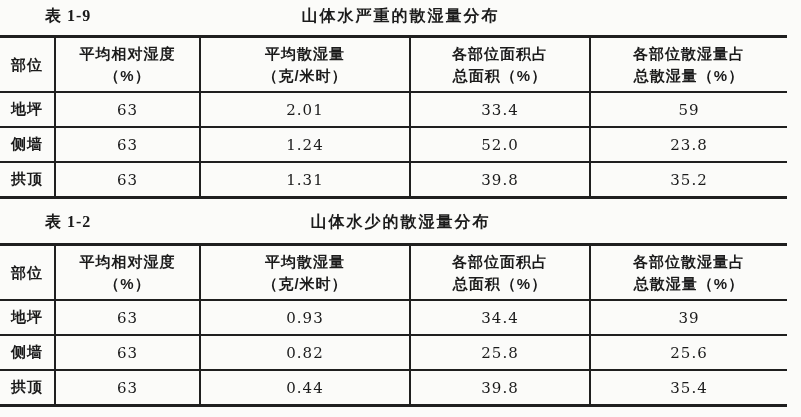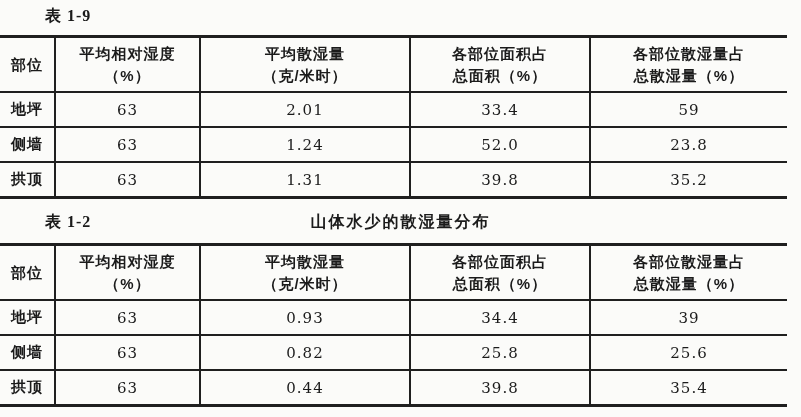--- a/index.html
+++ b/index.html
@@ -78,20 +78,21 @@
   #table1{top:35px;}
   #cap2{top:212px;}
   #table2{top:243px;}
 </style>
 </head>
 <body>
 
 <div class="page">
 
   <div class="caption-row" id="cap1">
+    <span class="cap-title">山体水严重的散湿量分布</span>
     <span class="cap-label">表 1-9</span>
   </div>
 
   <table class="data-table" id="table1">
     <colgroup>
         <col class="c0">
         <col class="c1">
         <col class="c2">
         <col class="c3">
         <col class="c4">

